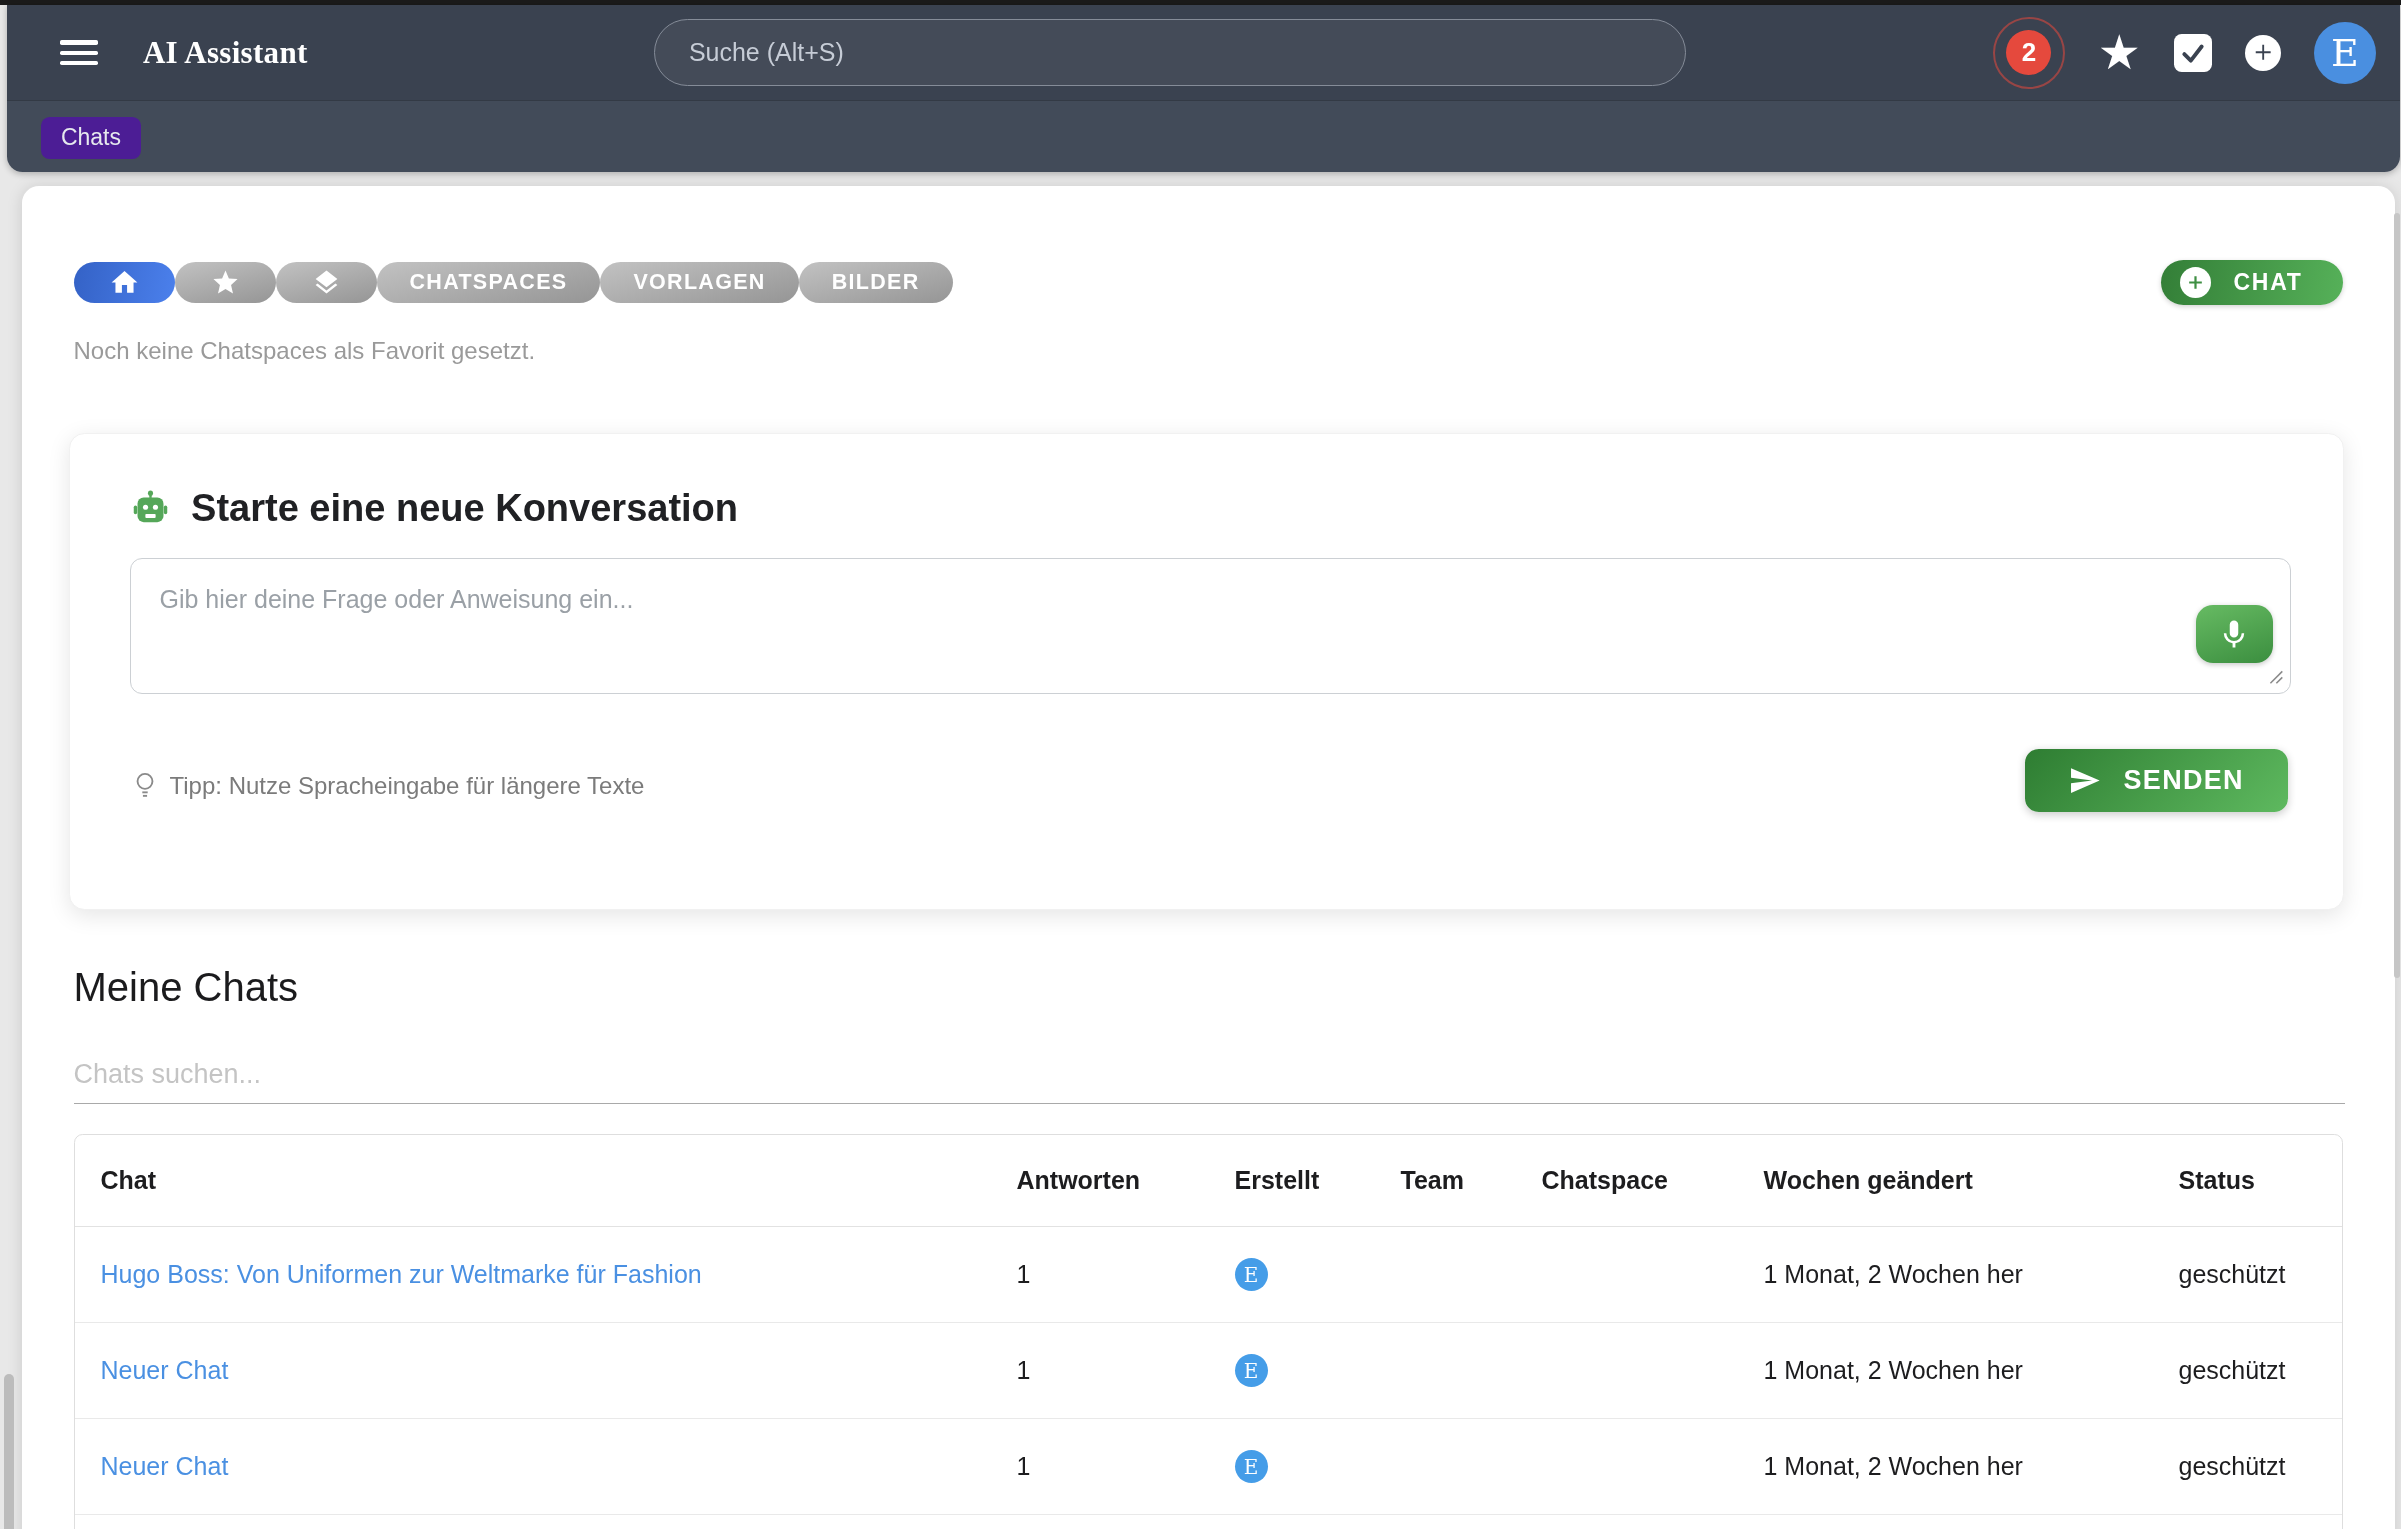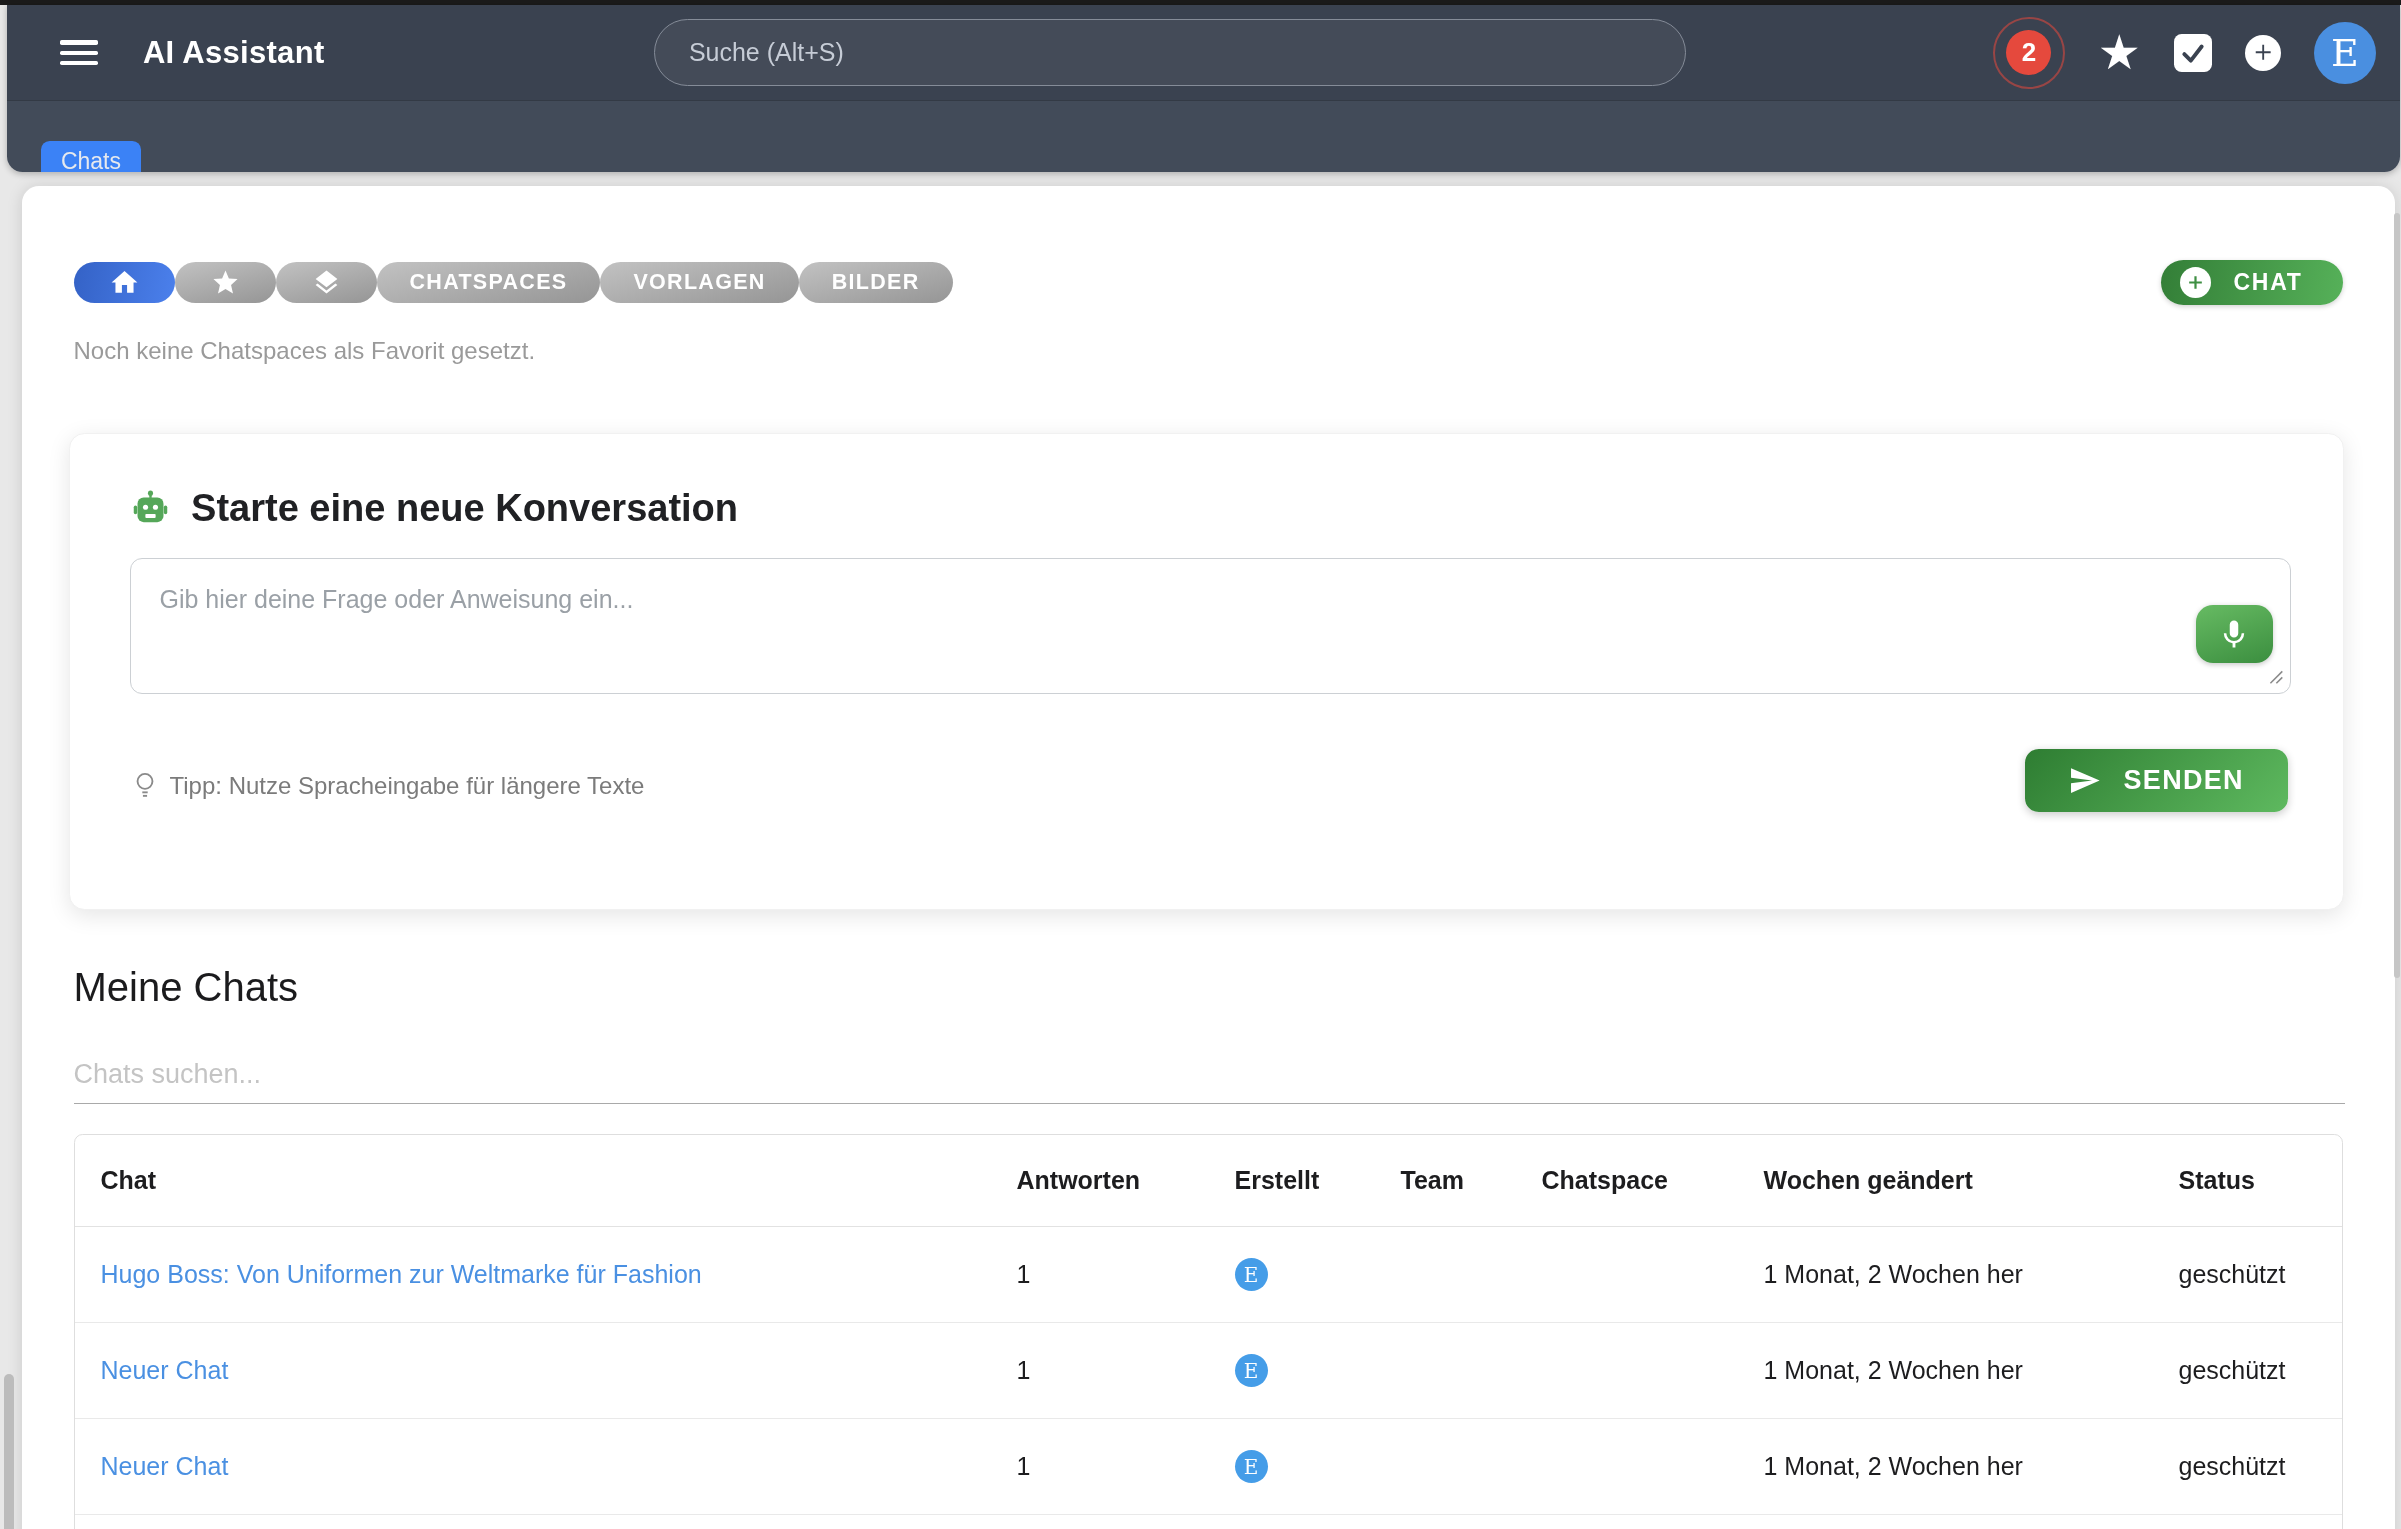--- a/index.html
+++ b/index.html
@@ -18,21 +18,21 @@
     position:absolute; left:6.9px; top:5.2px; width:2393px; height:167px;
     border-radius:0 0 15.5px 15.5px; overflow:hidden;
     box-shadow:0 1.7px 6.9px rgba(0,0,0,.25);
   }
   .appbar-top { height:95px; background:#3a4250; display:flex; align-items:center; position:relative; }
   .appbar-bottom { height:72px; background:#424b59; border-top:0.9px solid rgba(0,0,0,.22); position:relative; }
 
   .hamburger { margin-left:53px; width:38px; cursor:pointer; }
   .hamburger span { display:block; width:38px; height:4.3px; background:#fff; border-radius:1.7px; margin:6px 0; }
 
-  .app-title { margin-left:45px; color:#fff; font-size:31px; font-weight:bold; letter-spacing:0.3px; }
+  .app-title { margin-left:45px; color:#fff; font-size:31px; font-weight:bold; letter-spacing:0.3px;font-family:Liberation Serif, serif; }
 
   .search-pill {
     position:absolute; left:647px; top:13.8px; width:1032px; height:67px;
     border:1.7px solid #858c98; border-radius:34px;
     background:rgba(255,255,255,.05);
     color:#e3e7ee; font-size:25px; padding:0 34px;
     font-family:"Liberation Sans", sans-serif;
     outline:none;
   }
   .search-pill::placeholder { color:#c6ccd6; }
@@ -60,22 +60,22 @@
     width:36px; height:36px; background:#fff; border-radius:50%;
     display:flex; align-items:center; justify-content:center; cursor:pointer;
   }
   .avatar-top {
     width:62px; height:62px; border-radius:50%; background:#4a8fe0;
     color:#fff; font-family:"DejaVu Serif", serif; font-size:38px;
     display:flex; align-items:center; justify-content:center; cursor:pointer;
   }
   .breadcrumb-chip {
     position:absolute; left:34px; top:15.5px;
-    background:#3b82f6; color:#e6e9ee; font-size:23px;
-    padding:7.7px 20px; border-radius:8.6px; cursor:pointer;margin-top:24px;
+    background:#4c1d95; color:#e6e9ee; font-size:23px;
+    padding:7.7px 20px; border-radius:8.6px; cursor:pointer;
   }
 
   
   .panel {
     position:absolute; left:21.5px; top:186px; width:2373px; height:1376px;
     background:#fff; border-radius:17px 17px 0 0;
     box-shadow:0 1.7px 15.5px rgba(0,0,0,.13);
   }
 
   

